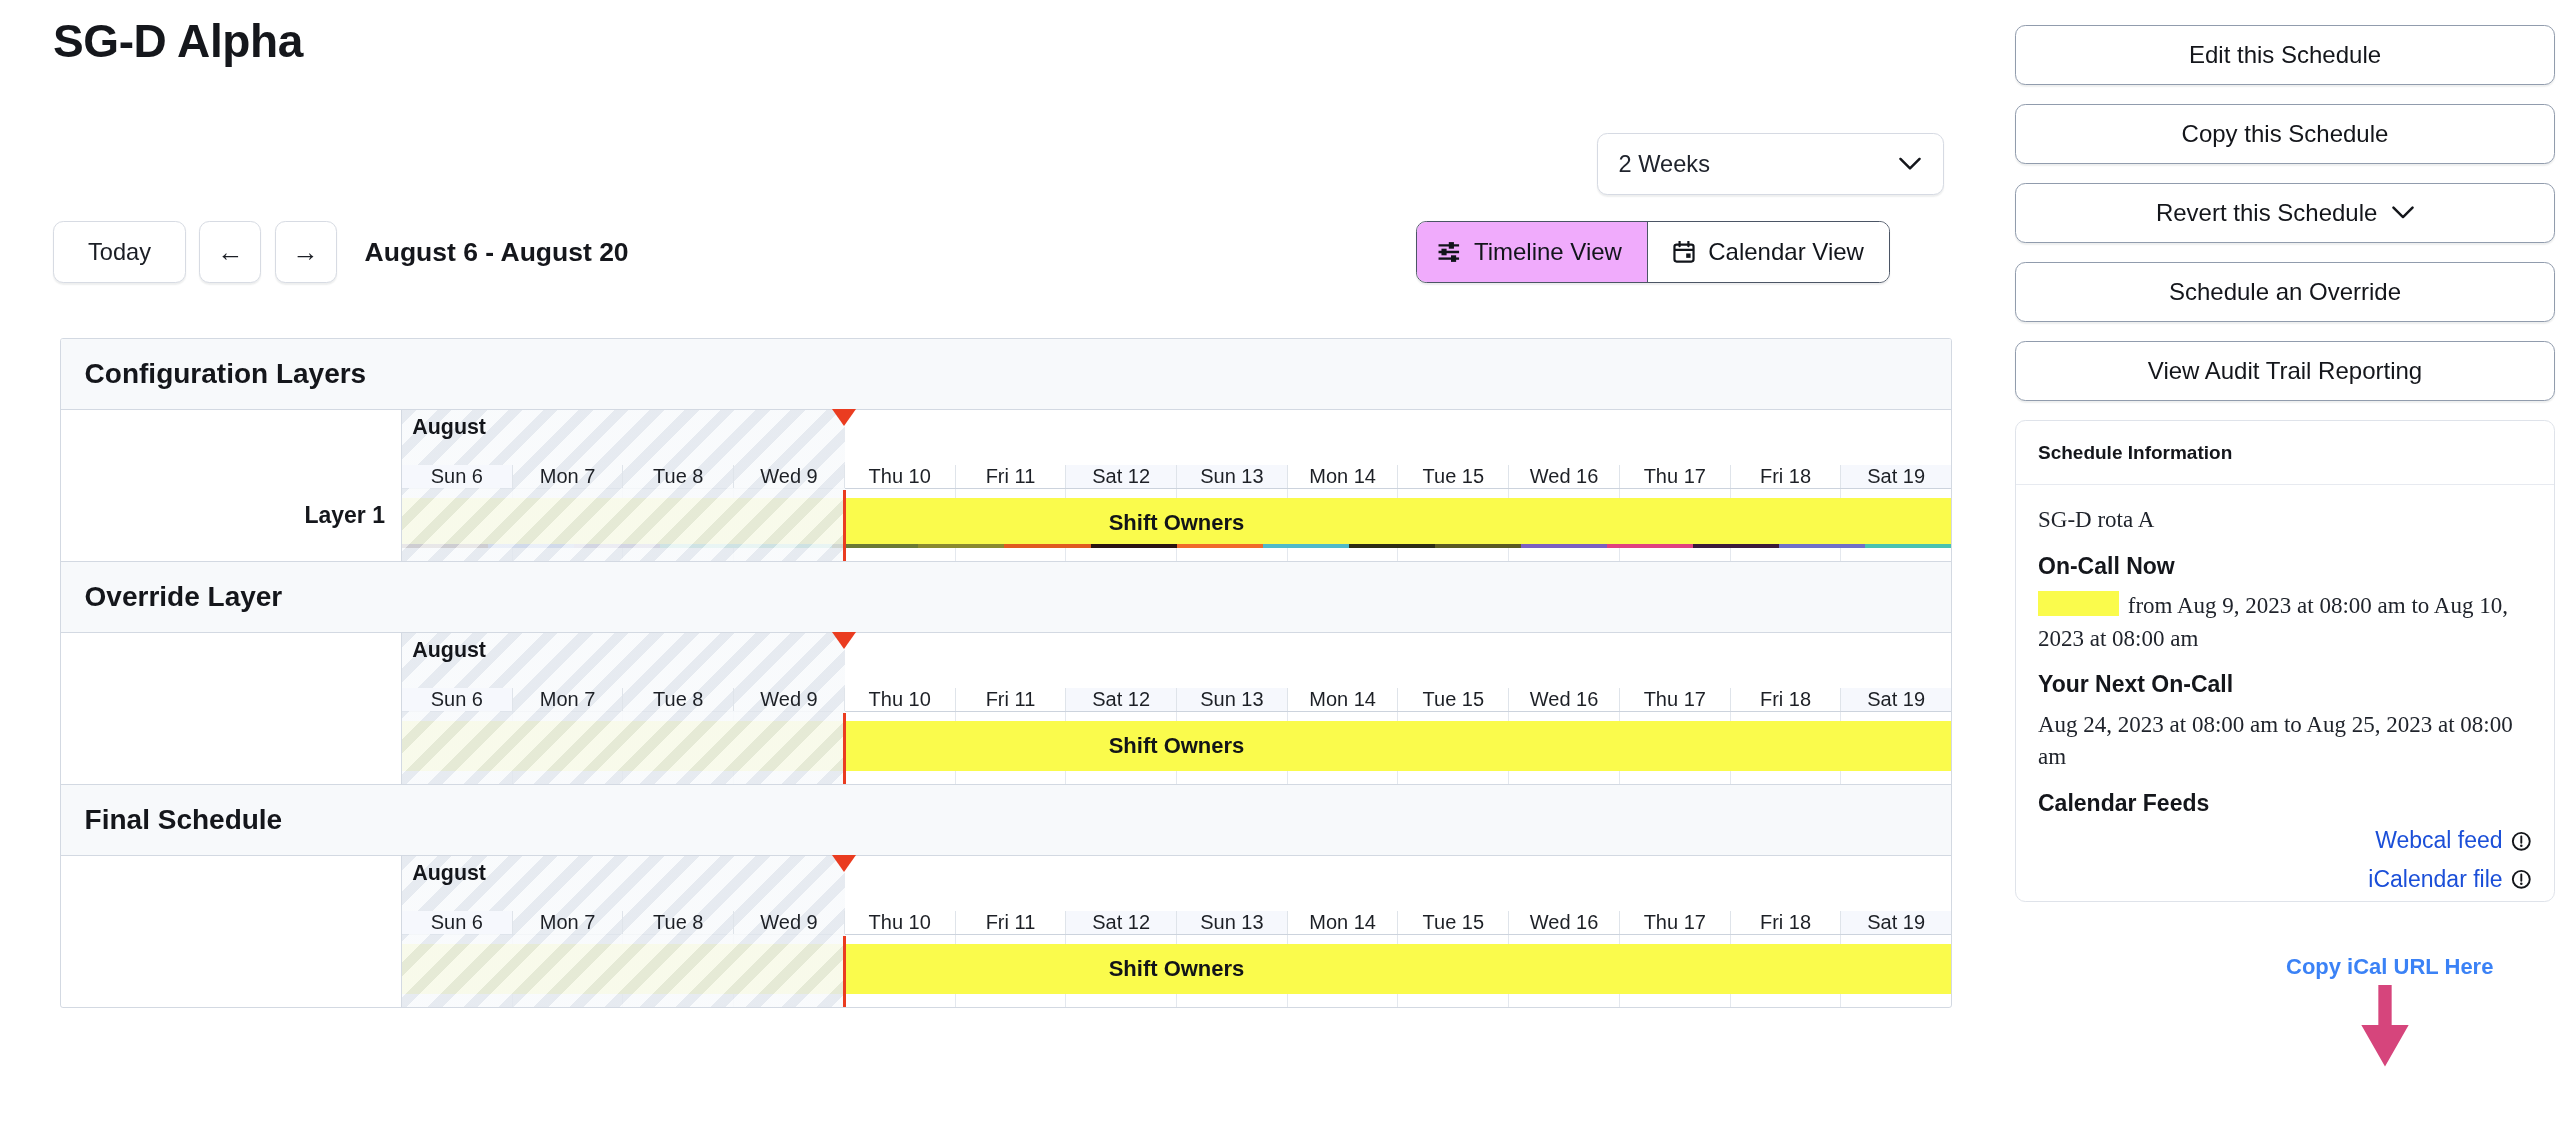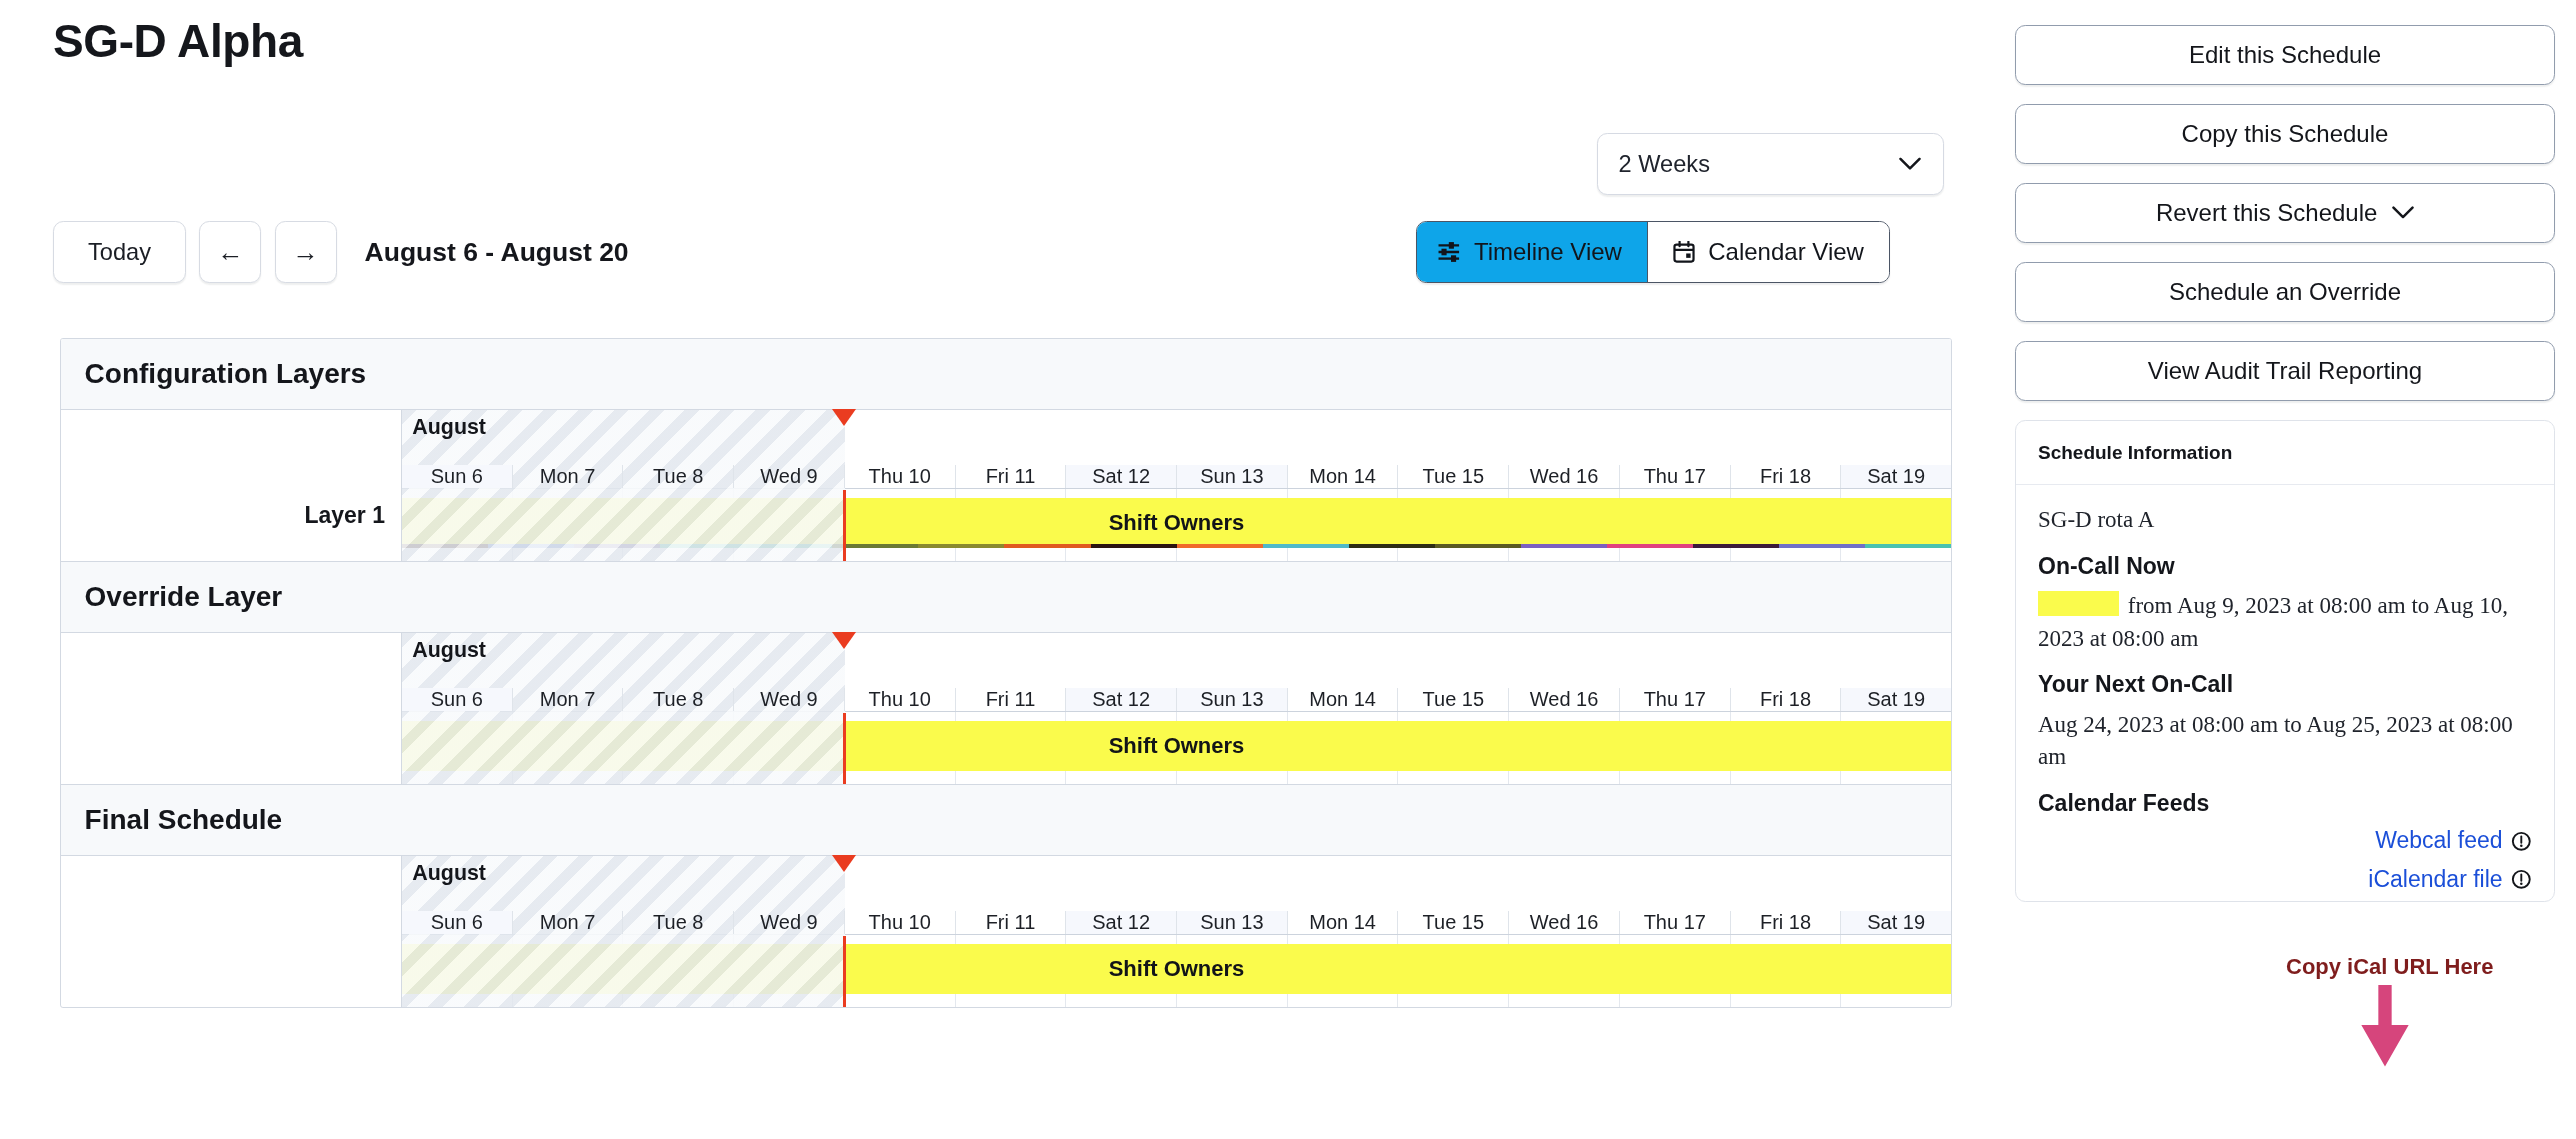--- a/index.html
+++ b/index.html
@@ -49,21 +49,21 @@
     position: absolute; left: 1416px; top: 221px;
     display: flex; border: 1.5px solid #4b5565; border-radius: 10.3px;
     overflow: hidden; box-shadow: 0 1.5px 1.5px rgba(20,24,35,.08);
     height: 62px;
   }
   .vt-btn {
     display: flex; align-items: center; gap: 13.3px;
     padding: 0 25px; font-size: 24px; color: #12151b; background: #fff;
     cursor: pointer;
   }
-  .vt-btn.active { background: #0ea5e9; padding-left: 20px; }
+  .vt-btn.active { background: #f0abfc; padding-left: 20px; }
   .vt-btn + .vt-btn { border-left: 1.5px solid #4b5565; }
 
   
   .tl-table {
     position: absolute; left: 60px; top: 338px;
     width: 1892px;
     border: 1.5px solid #d3d9e2; border-radius: 2.9px;
     background: #fff; overflow: hidden;
   }
   .sec-head {
@@ -156,21 +156,21 @@
     display: inline-block; width: 81px; height: 25px; background: #fafb4c;
     vertical-align: -2.9px; margin-right: 8.8px;
   }
   .ic-links { display: flex; align-items: flex-end; gap: 11.8px; font-size: 23px; flex-direction: column; }
   .feed-link { color: #1b4fd8; text-decoration: none; cursor: pointer; }
   .feed-pair { display: flex; align-items: center; gap: 8.8px; }
   .feed-pair.second { margin-left: 119px; }
 
   .annot {
     position: absolute; left: 2286px; top: 954px;
-    font-size: 22px; font-weight: bold; color: #7f1d1d; white-space: nowrap;
+    font-size: 22px; font-weight: bold; color: #3b82f6; white-space: nowrap;
   }
   .annot-arrow { position: absolute; left: 2348px; top: 985px; }
 
   .icn { display: inline-flex; align-items: center; }
 </style>
 </head>
 <body>
 
 <div class="page">
 

